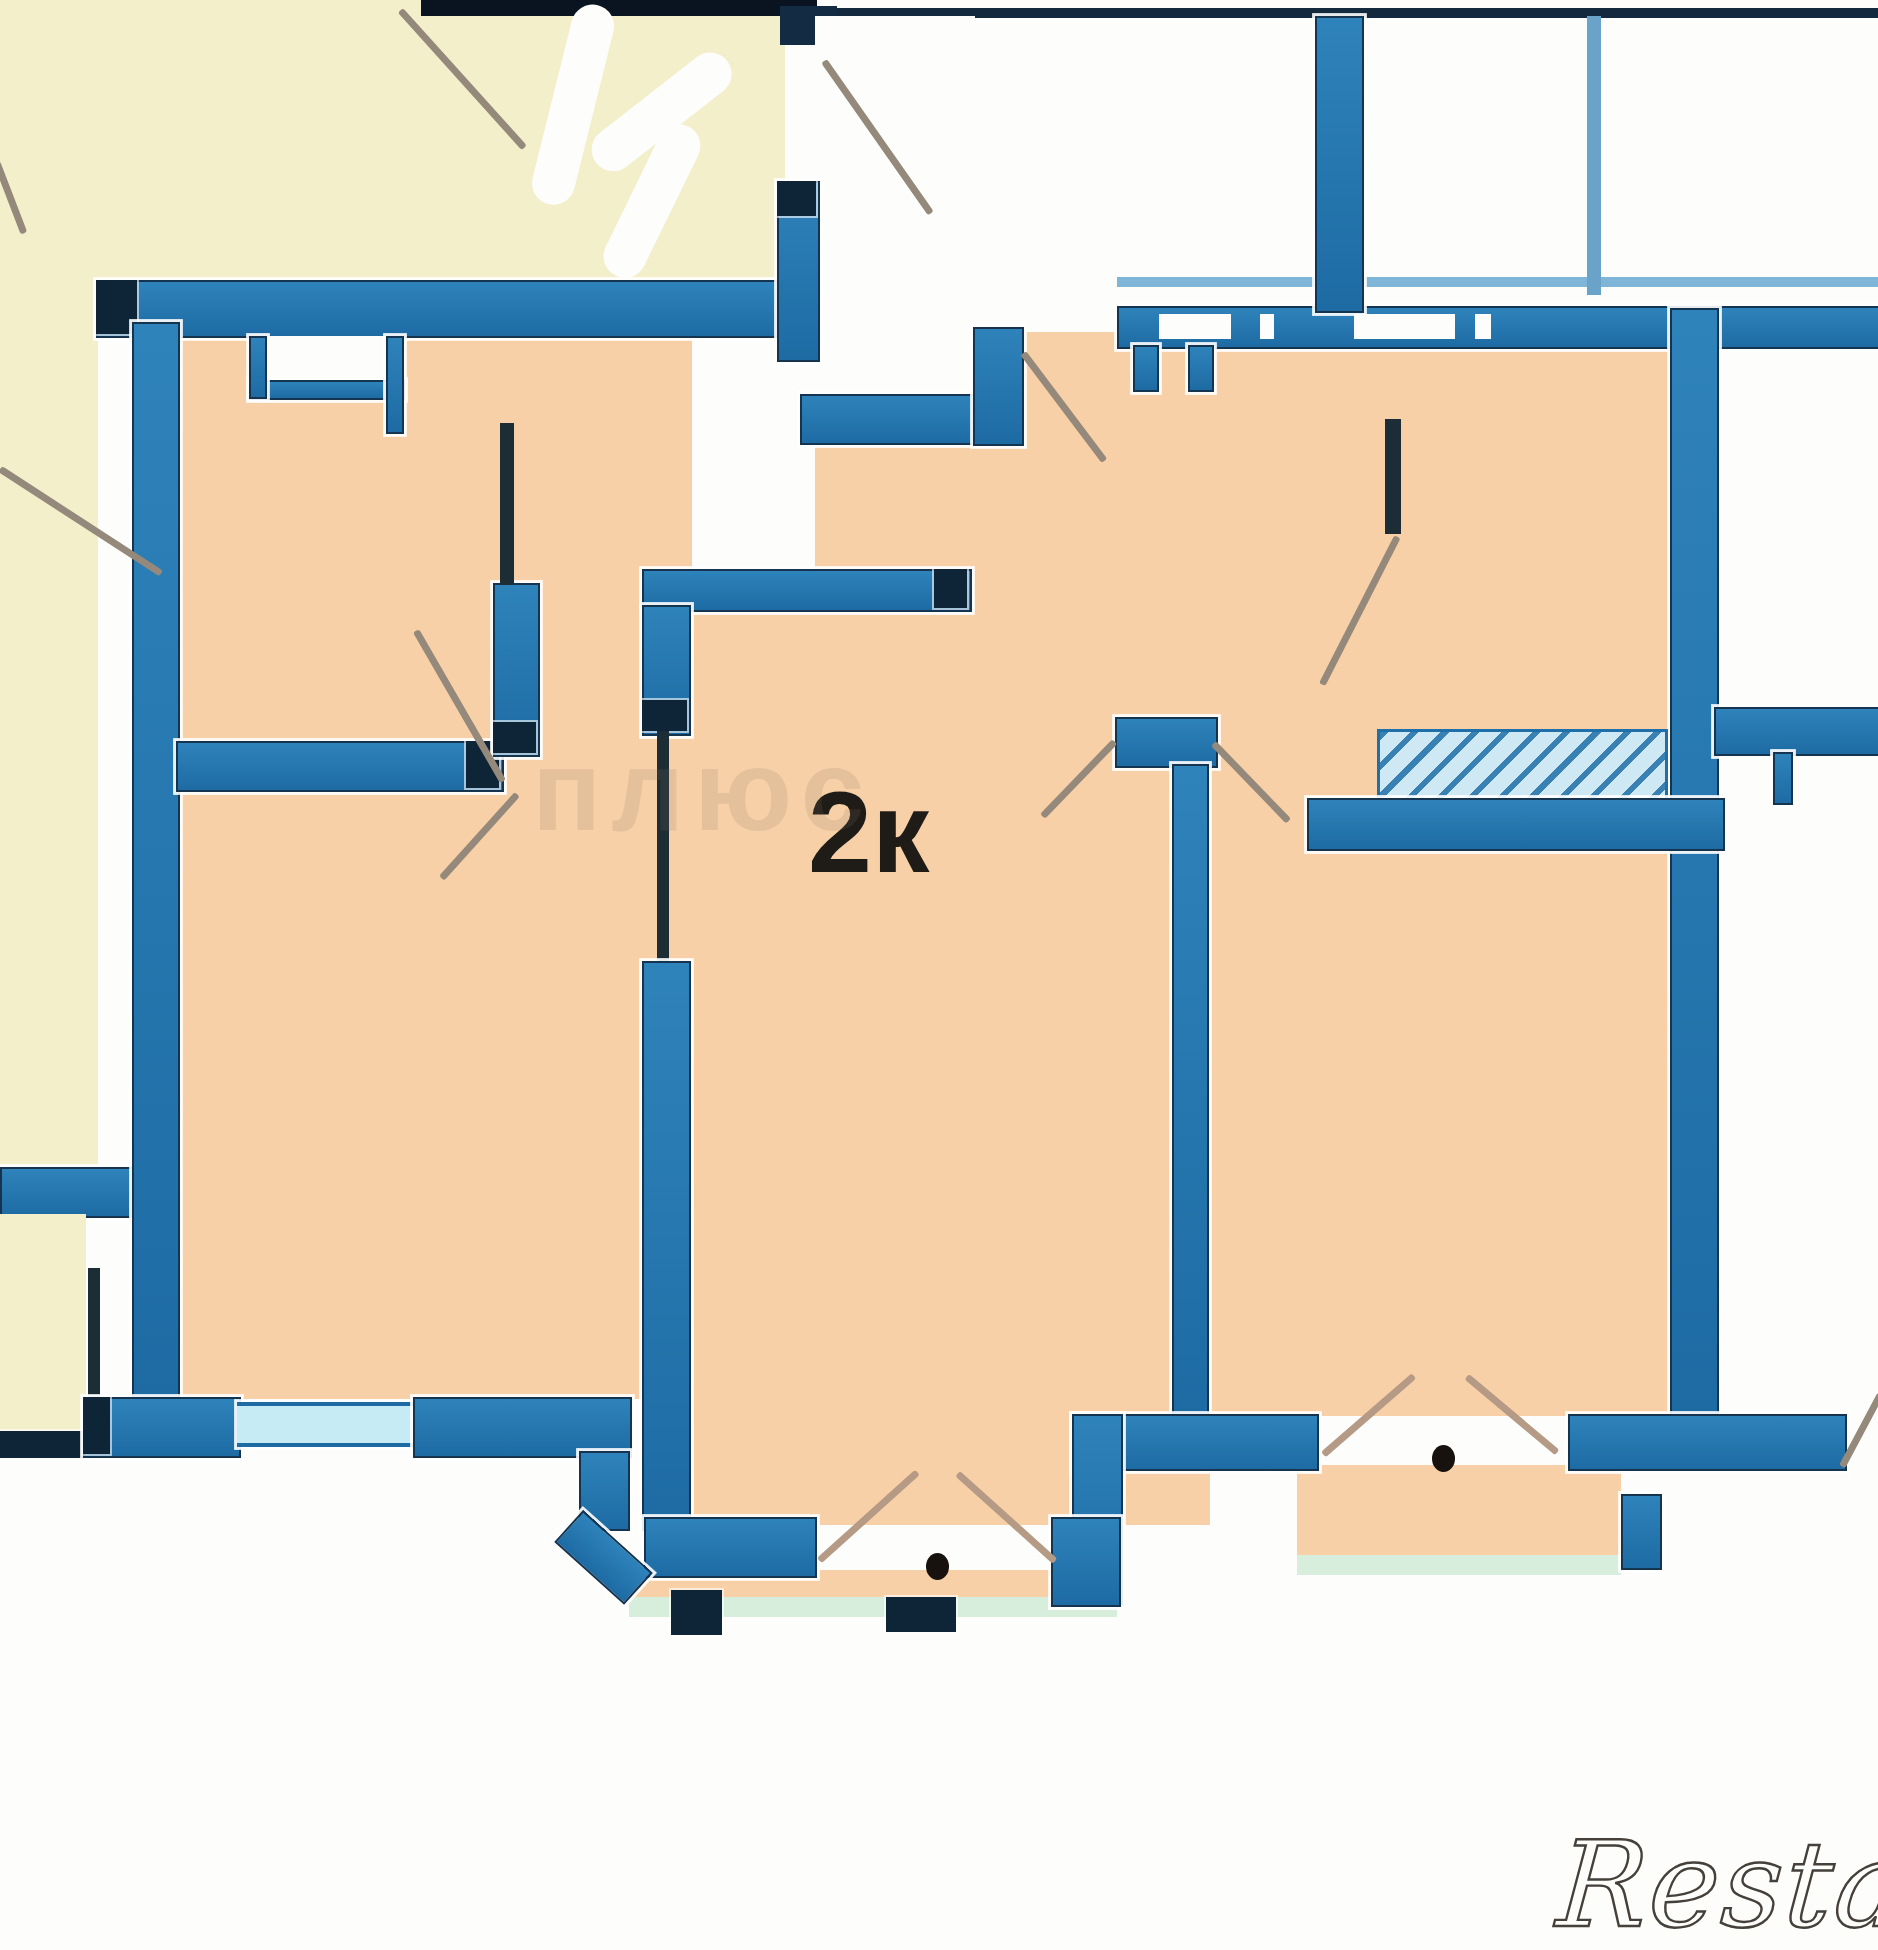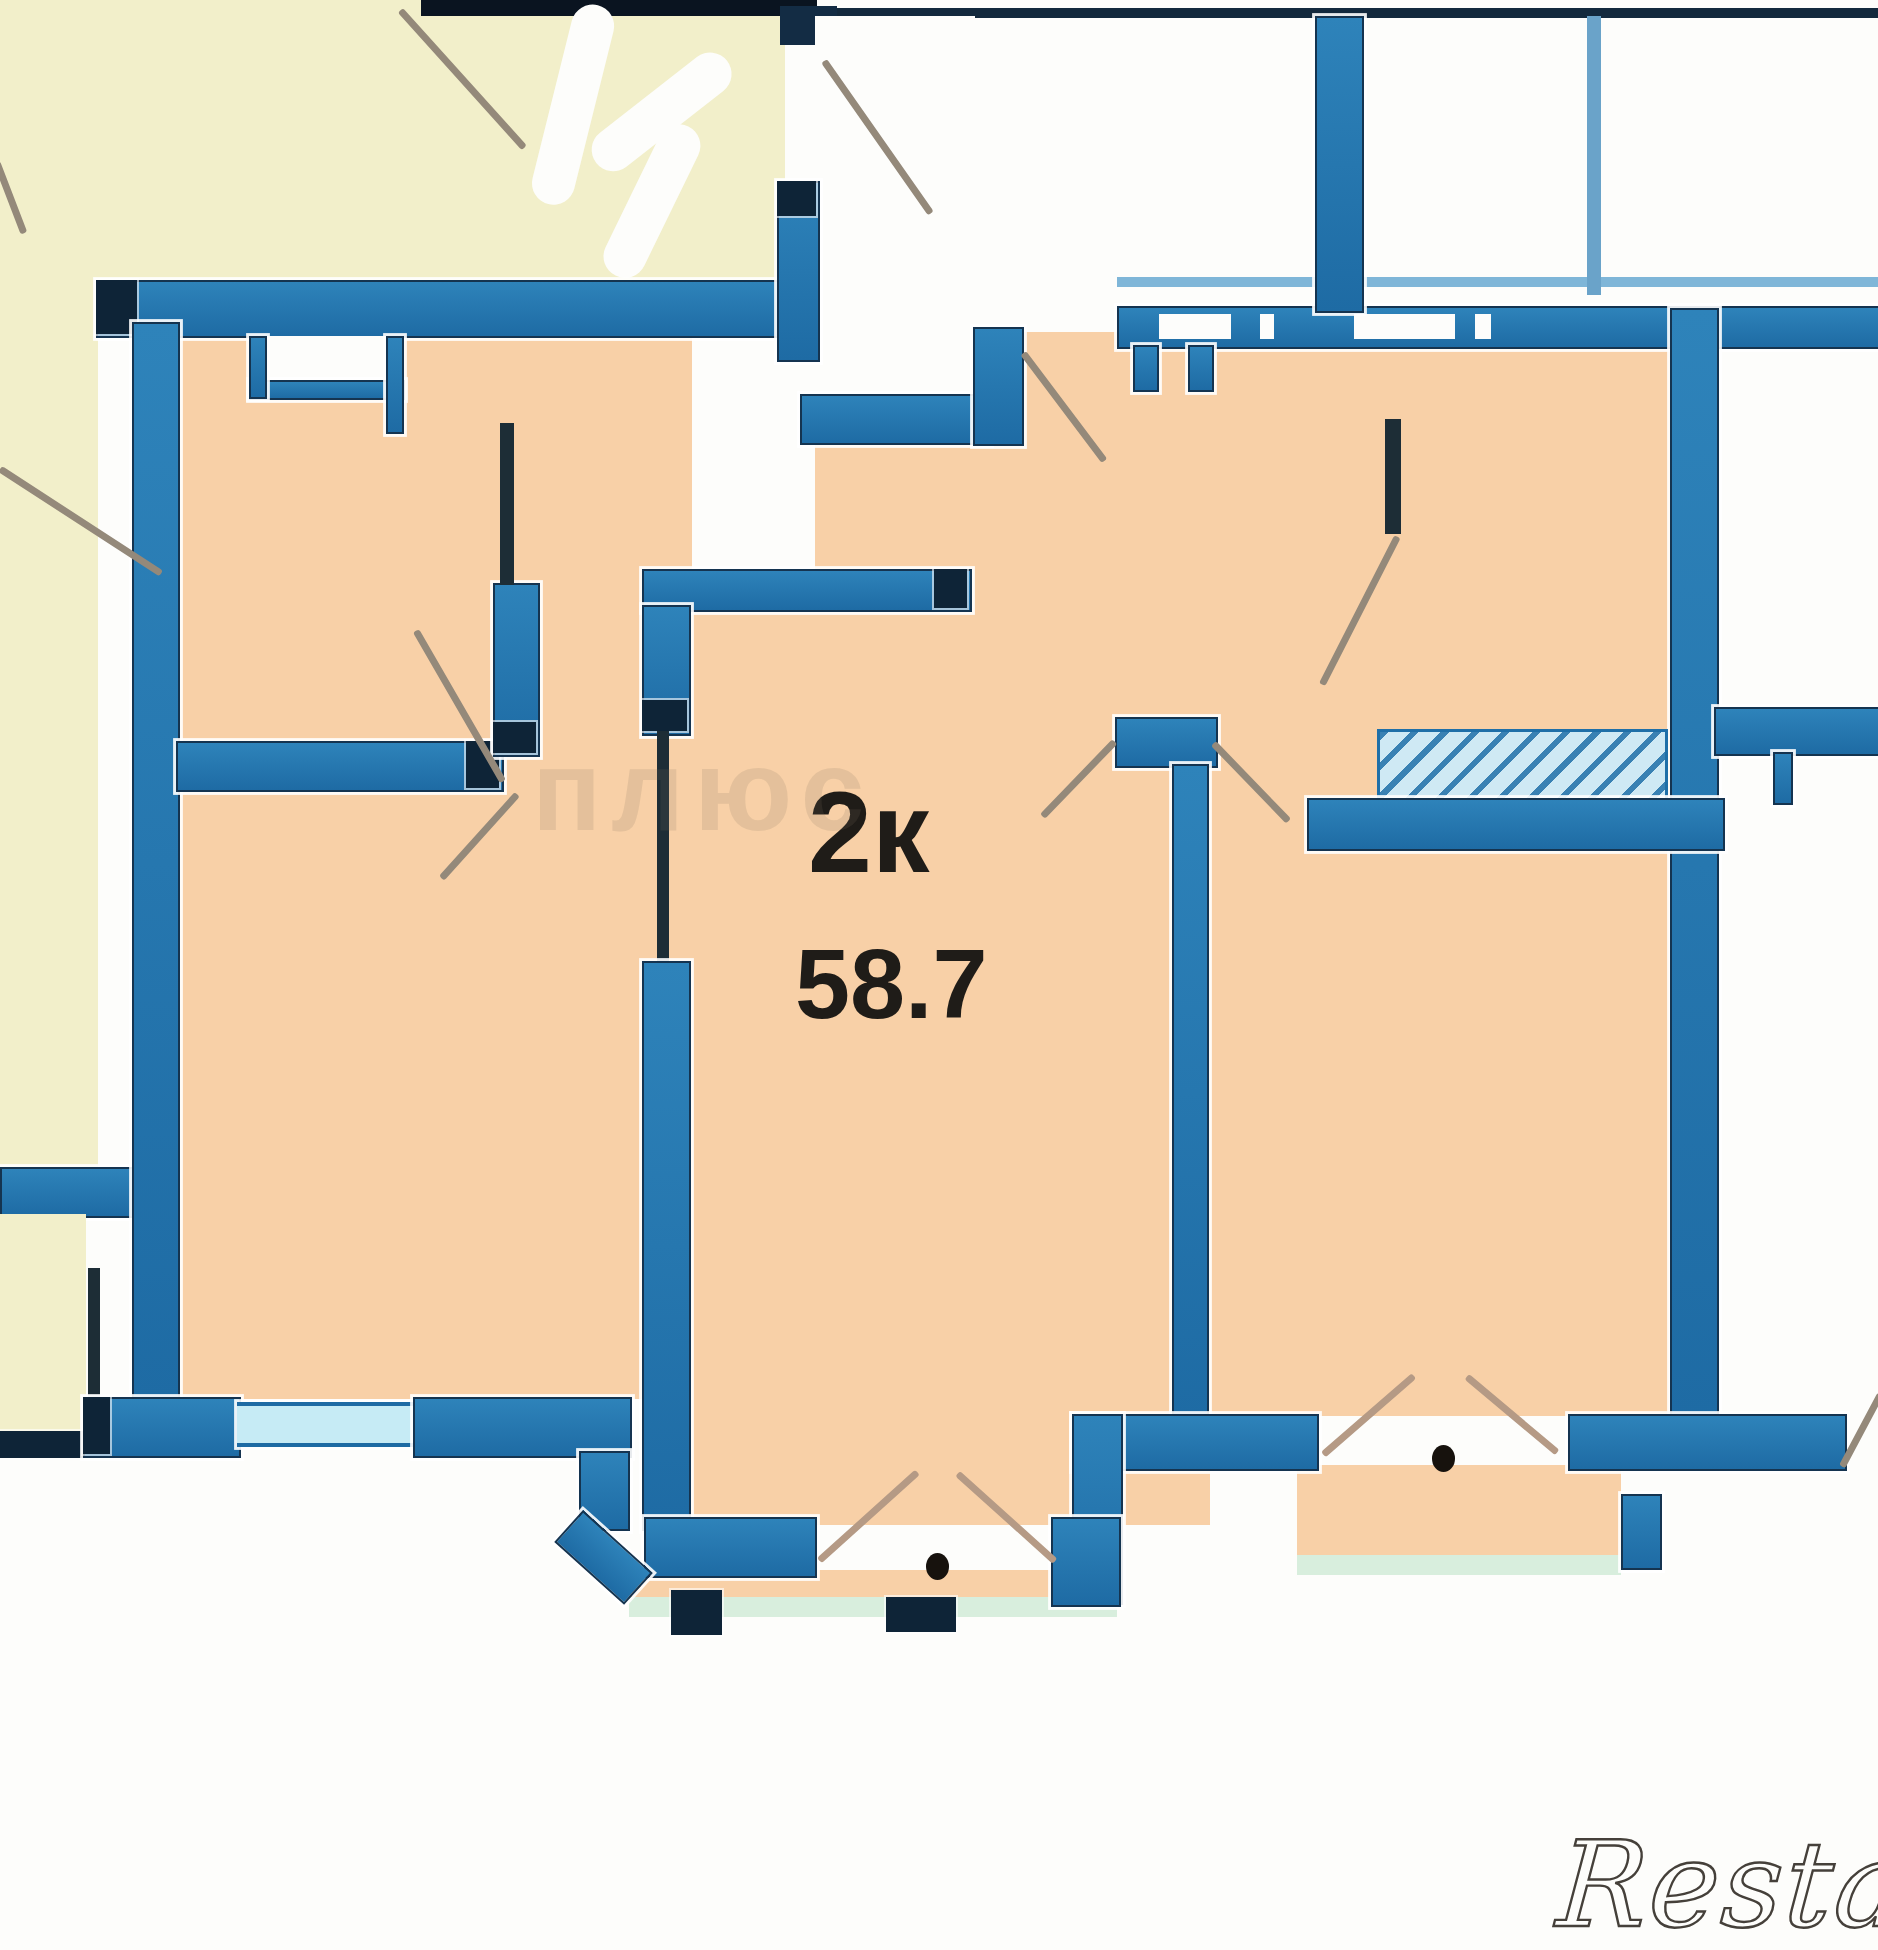--- a/index.html
+++ b/index.html
@@ -154,19 +154,18 @@
   <div class="abs d2" style="left:1321px;top:1452px;width:120px;transform:rotate(-41deg);"></div>
   <div class="abs d2" style="left:1469px;top:1374px;width:118px;transform:rotate(40deg);"></div>
   <div class="abs dot" style="left:1432px;top:1445px;width:23.4px;height:27px;"></div>
   <div class="abs d" style="left:1839px;top:1465px;width:82px;transform:rotate(-62deg);"></div>
 
   <div class="abs d" style="left:0;top:161px;width:76px;transform:rotate(69deg);"></div>
   <div class="abs d" style="left:2px;top:466px;width:192px;transform:rotate(33deg);"></div>
   <div class="abs d" style="left:403px;top:7.8px;width:185px;transform:rotate(48deg);"></div>
 
   <div class="lbl" style="left:808px;top:775px;font-size:115px;">2к</div>
-  <div class="lbl" style="left:795px;top:934px;font-size:99px;">58.7</div>
 
   <div class="wm-center" style="left:532px;top:724px;font-size:115px;">плюс</div>
   <div class="wm-restate" style="left:1558px;top:1816px;">Restate</div>
 
 </div>
 
 
 </body></html>

